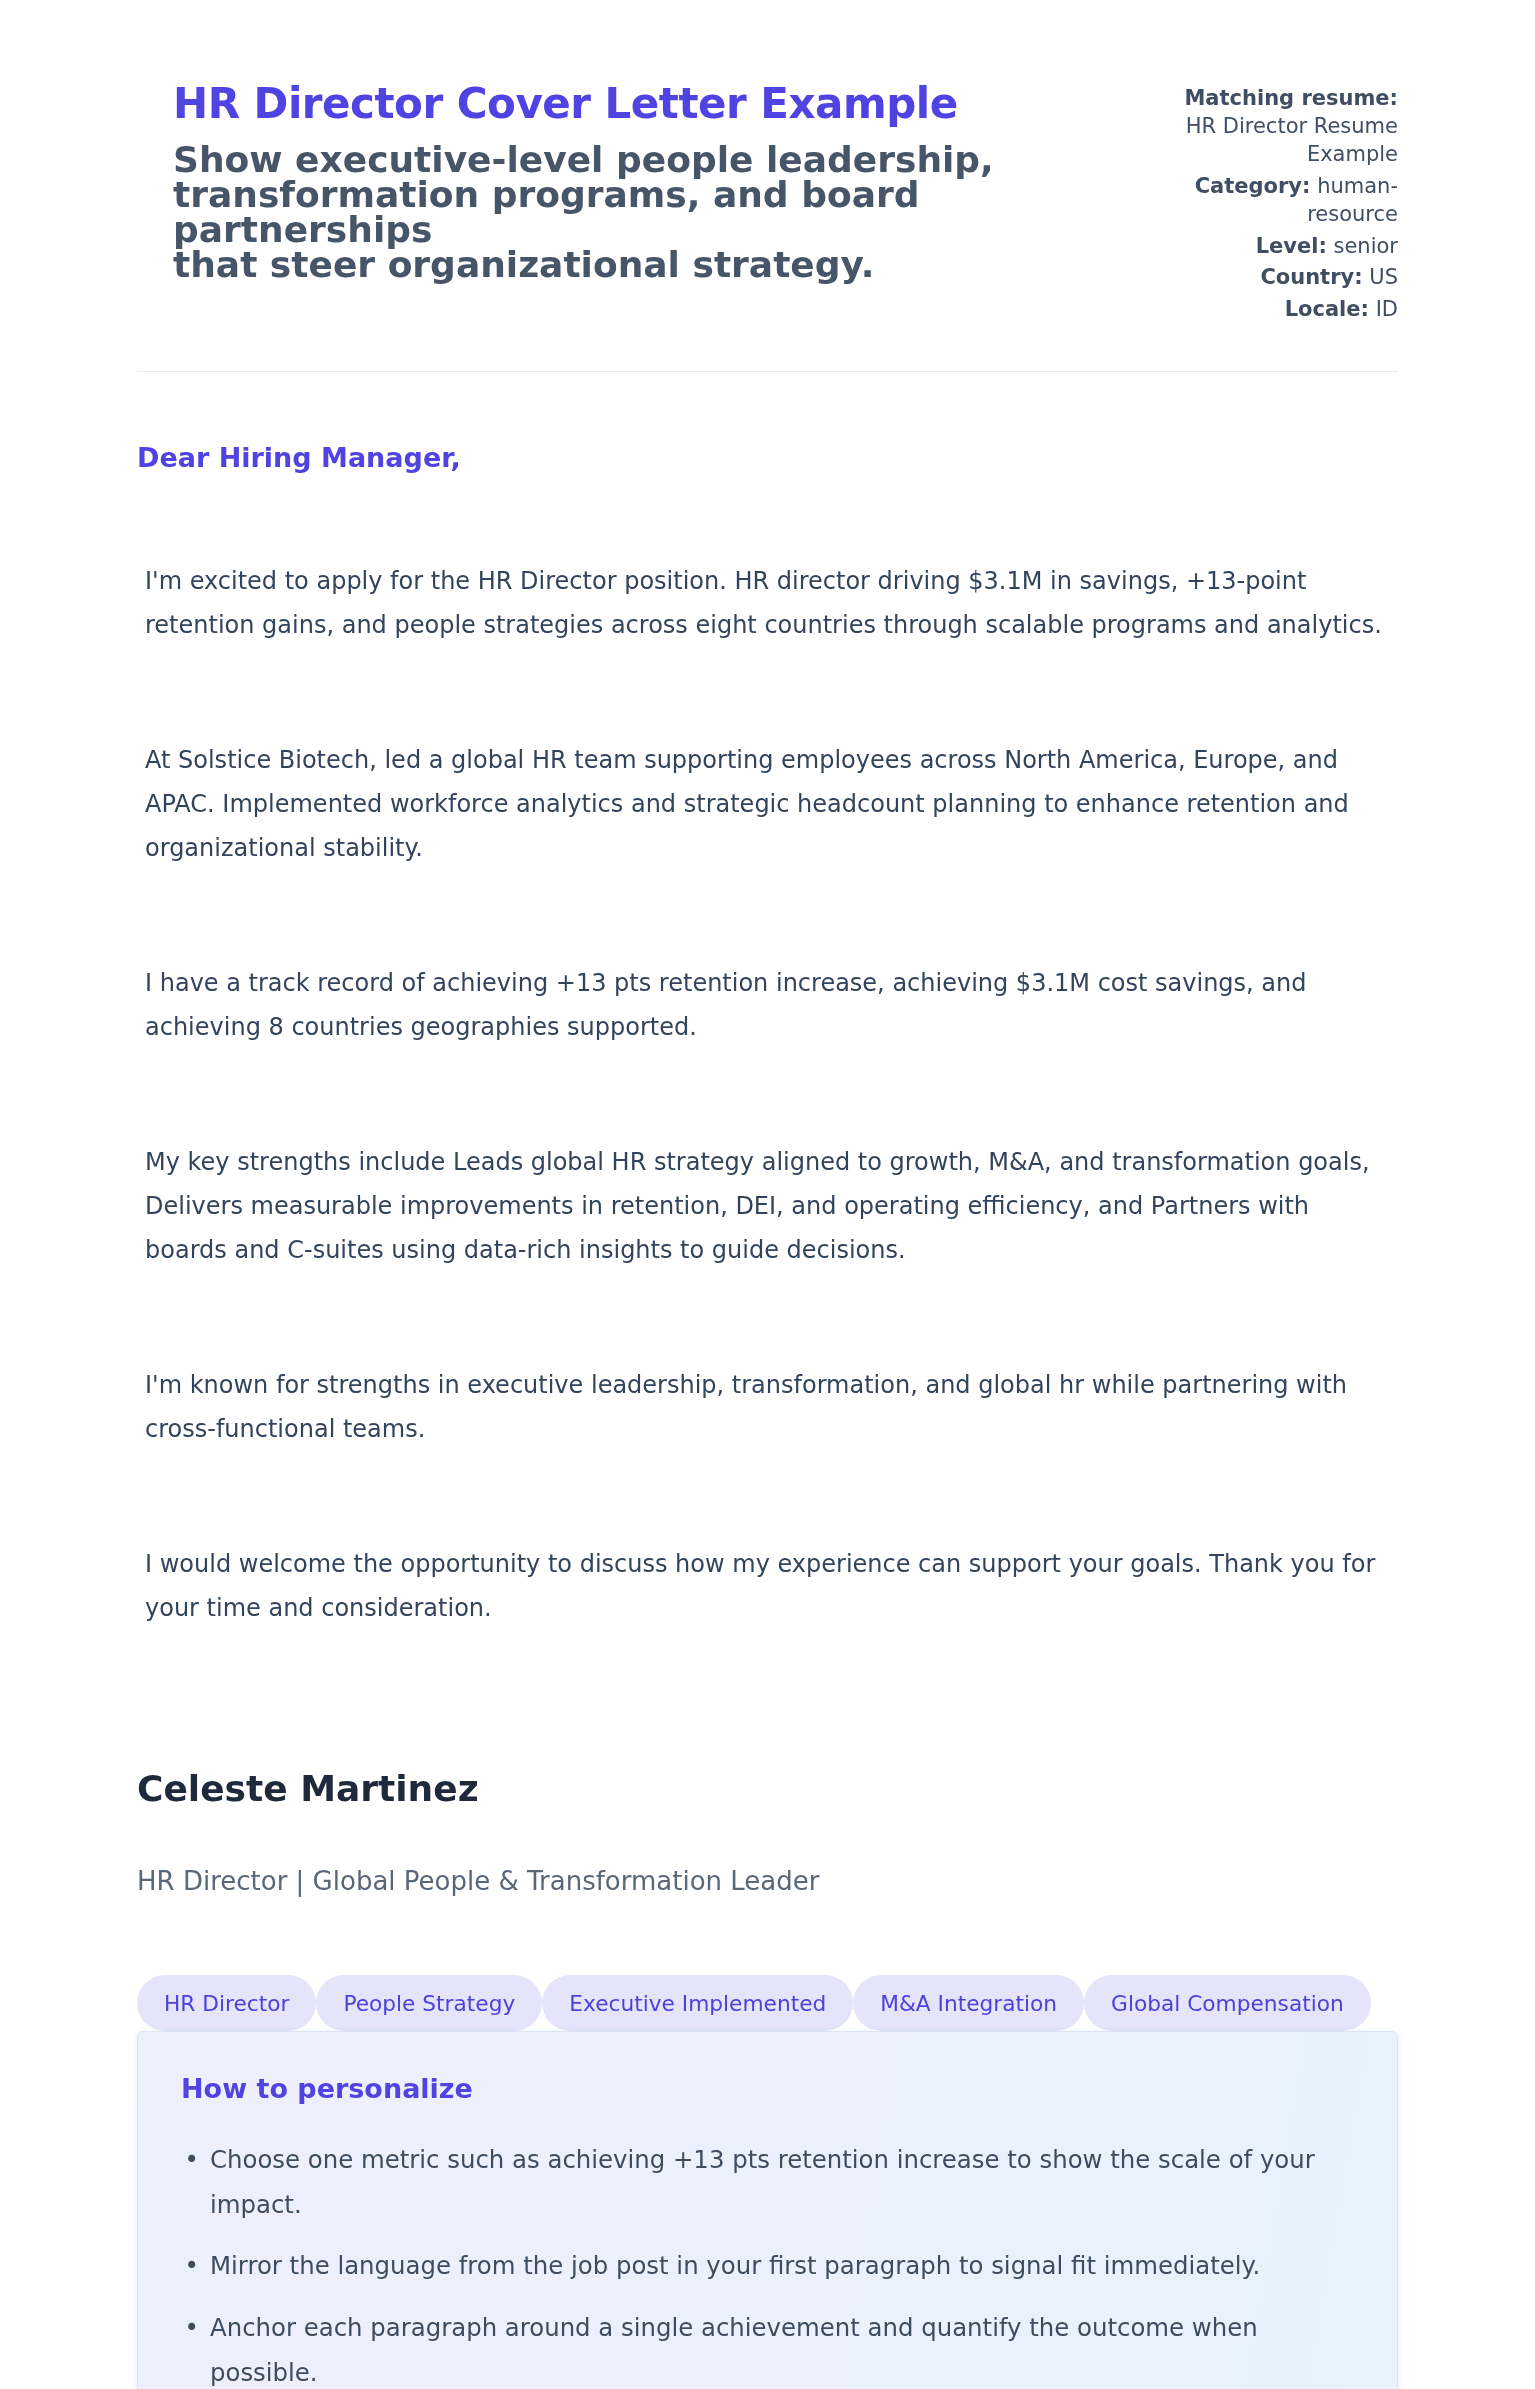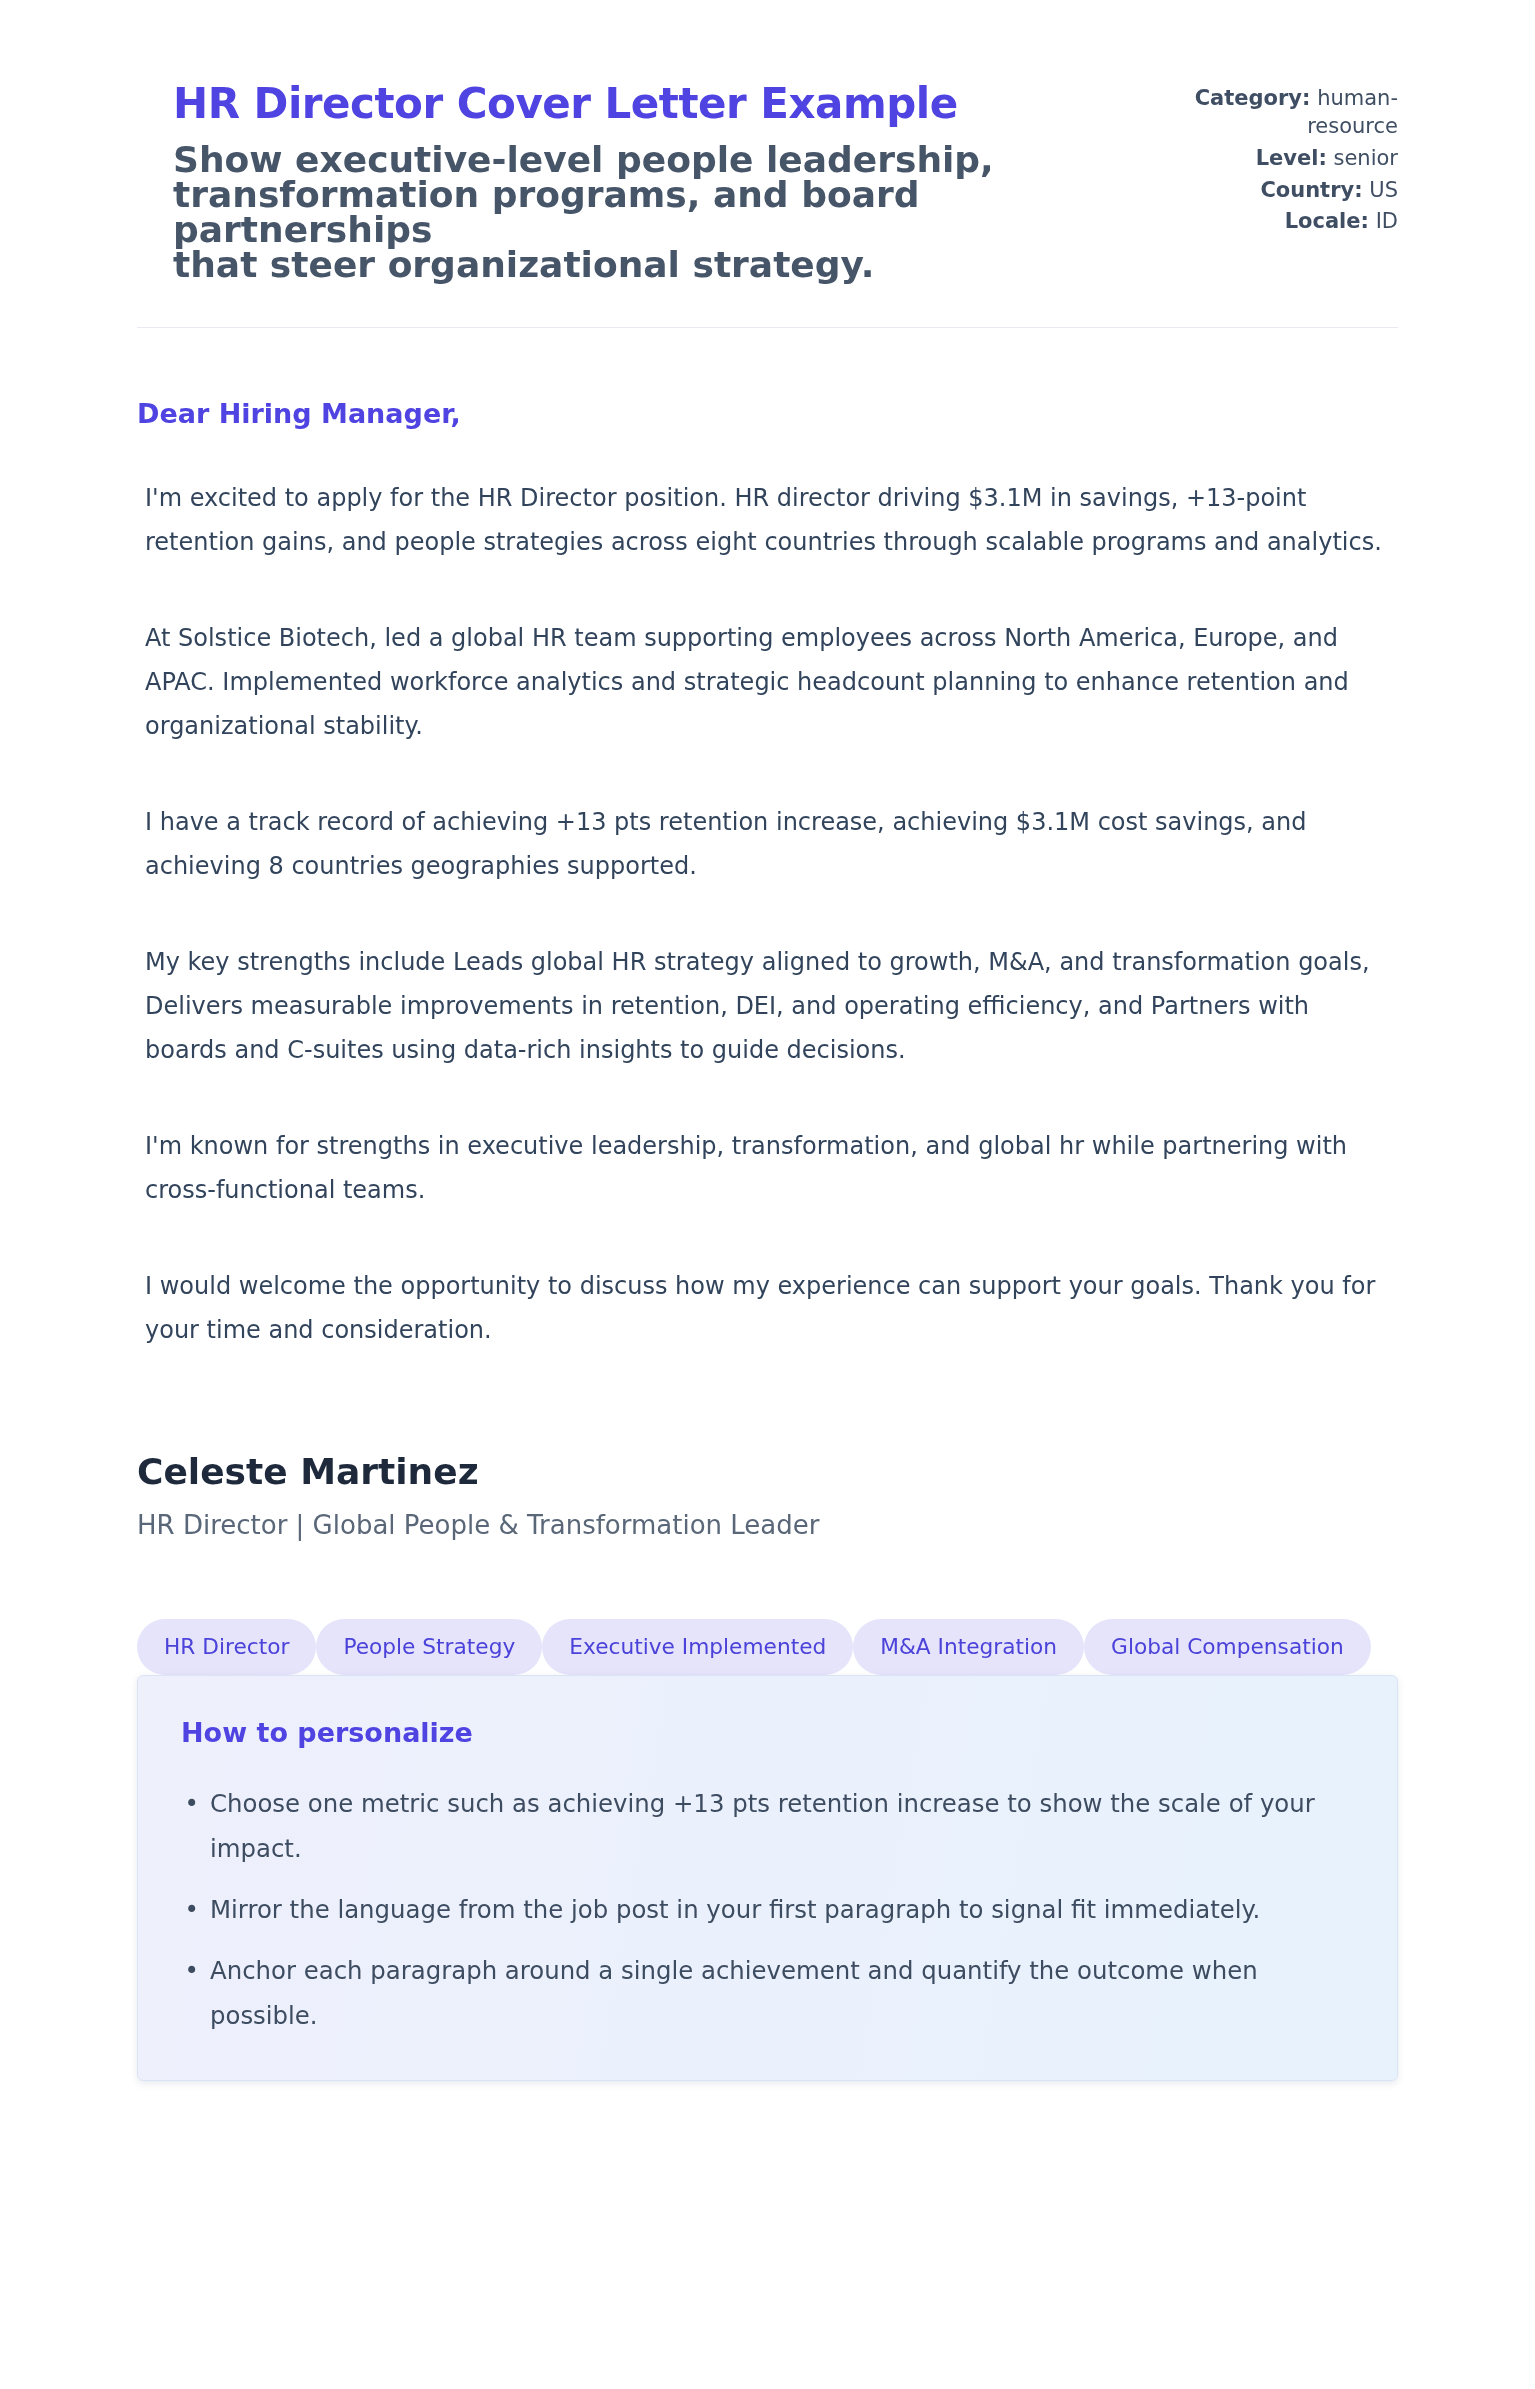--- a/index.html
+++ b/index.html
@@ -61,20 +61,21 @@
     border: none;
     border-top: 1.8px solid #e7eaf0;
     margin: 45px 0 0 0;
     width: 100%;
   }
   
   .letter {
     display: flex;
     flex-direction: column;
     color: #334155;
+    gap: 39px;
   }
   .greeting {
     margin: 67px 0 43px 0;
     font-size: 27px;
     line-height: 38px;
     font-weight: bold;
     color: #4f43e1;
   }
   .para {
     margin: 0 0 52px 8px;
@@ -159,20 +160,21 @@
 <div class="page">
 
   <div class="header">
     <div class="header-left">
       <h1 class="title">HR Director Cover Letter Example</h1>
       <p class="subtitle">Show executive-level people leadership,
 transformation programs, and board partnerships
 that steer organizational strategy.</p>
     </div>
     <div class="meta">
+      <div class="meta-entry"><span class="meta-label">Matching resume:</span> <span>HR Director Resume Example</span></div>
       <div class="meta-entry"><span class="meta-label">Category:</span> <span>human-resource</span></div>
       <div class="meta-entry"><span class="meta-label">Level:</span> <span>senior</span></div>
       <div class="meta-entry"><span class="meta-label">Country:</span> <span>US</span></div>
       <div class="meta-entry"><span class="meta-label">Locale:</span> <span>ID</span></div>
     </div>
   </div>
 
   <hr class="divider">
 
   <div class="letter">

